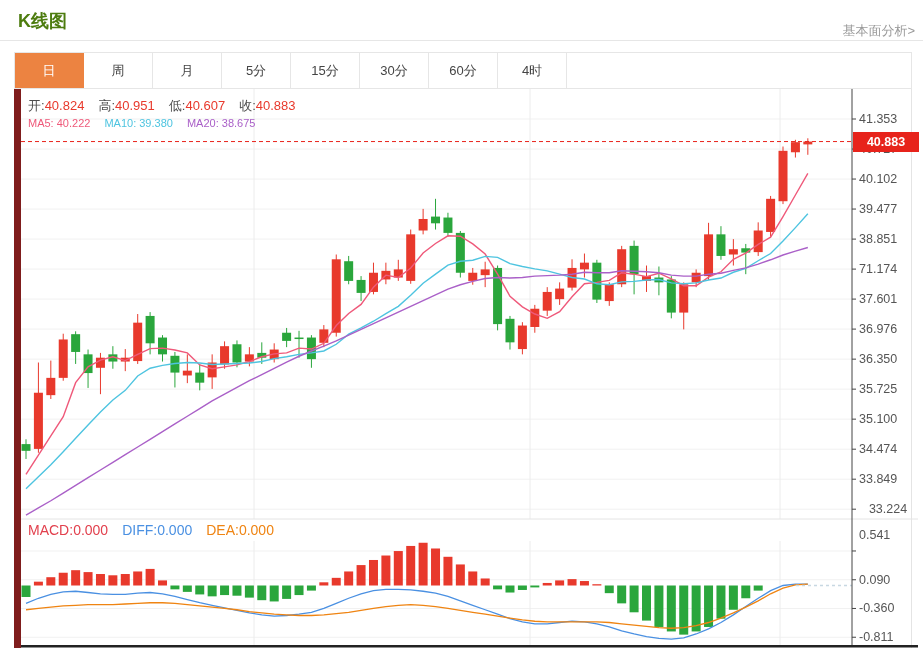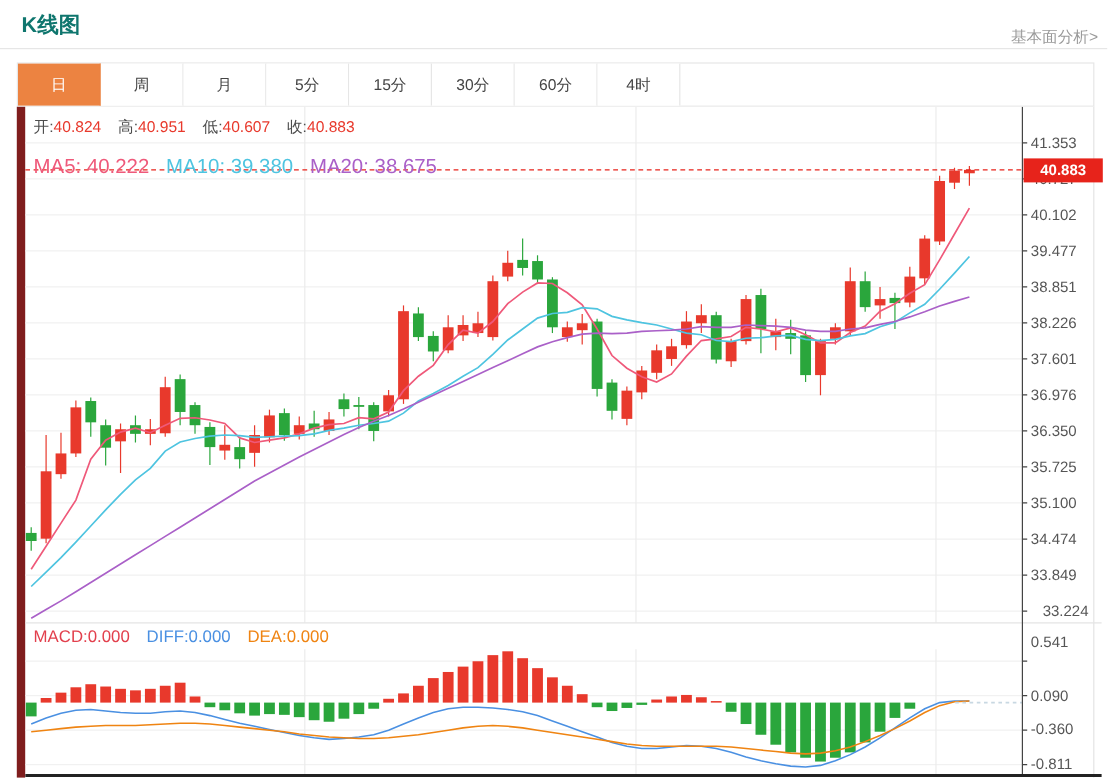--- a/index.html
+++ b/index.html
@@ -1,34 +1,34 @@
 <!DOCTYPE html>
 <html><head>
 <meta charset="utf-8">
 <style>
   * { margin:0; padding:0; box-sizing:border-box; }
   html,body { background:#fff; font-family:"Liberation Sans","DejaVu Sans",sans-serif; }
   #stage { position:relative; width:923px; height:650px; background:#fff; overflow:hidden; }
 
-  .page-title { position:absolute; left:18px; top:9px; font-size:18px; font-weight:bold; color:#0f766e; }
+  .page-title { position:absolute; left:18px; top:9px; font-size:18px; font-weight:bold; color:#4d7c0f; }
   .fund-link { position:absolute; right:8px; top:10px; font-size:13px; color:#999; cursor:pointer;margin-top:12px; }
   .top-divider { position:absolute; left:0; top:40px; width:923px; height:1px; background:#e6e6e6; }
 
   .tab-row { position:absolute; left:14px; top:52px; width:898px; height:37px; border:1px solid #e6e6e6; display:flex; background:#fff; }
   .tab { width:69px; height:100%; border-right:1px solid #e6e6e6; display:flex; align-items:center; justify-content:center; font-size:13px; color:#444; cursor:pointer; background:#fff; }
   .tab.active { background:#ec8341; color:#fff; border-right:1px solid #ec8341; }
   .tab-filler { flex:1; }
 
   .chart-box { position:absolute; left:14px; top:89px; width:898px; height:559px; border-left:7px solid #7f1d1d; border-right:1px solid #e4e4e4; background:#fff; }
   .chart-svg { position:absolute; left:0; top:0; }
 
   .info-row1 { position:absolute; left:7px; top:8px; font-size:13px; white-space:pre; z-index:5; }
   .info-row1 .lbl { color:#4d4d4d; }
   .info-row1 .val { color:#e8392c; }
-  .info-row2 { position:absolute; left:7px; top:40px; font-size:17px; white-space:pre; z-index:5; }
+  .info-row2 { position:absolute; left:7px; top:28px; font-size:11px; white-space:pre; z-index:5; }
   .macd-row { position:absolute; left:7px; top:433px; font-size:14px; white-space:pre; z-index:5; }
 
   .tick-label { position:absolute; left:838px; width:58px; height:14px; font-size:12.5px; color:#555; line-height:14px; }
   .price-badge { position:absolute; left:832px; width:66px; height:20px; background:#e7231b; color:#fff; font-size:12.5px; font-weight:bold; text-align:center; line-height:20px; z-index:6; }
   .gap { display:inline-block; width:14px; }
 </style>
 </head>
 <body>
 
 <div id="stage">
@@ -297,21 +297,21 @@
     <div class="info-row2"><span id="ma5txt"><span style="color: rgb(239, 89, 122);">MA5: </span><span style="color: rgb(239, 89, 122);">40.222</span></span><span class="gap"></span><span id="ma10txt"><span style="color: rgb(78, 196, 224);">MA10: </span><span style="color: rgb(78, 196, 224);">39.380</span></span><span class="gap"></span><span id="ma20txt"><span style="color: rgb(170, 96, 200);">MA20: </span><span style="color: rgb(170, 96, 200);">38.675</span></span></div>
 
     <div class="macd-row"><span id="macdtxt"><span style="color: rgb(226, 64, 77);">MACD:</span><span style="color: rgb(226, 64, 77);">0.000</span></span><span class="gap"></span><span id="difftxt"><span style="color: rgb(74, 144, 226);">DIFF:</span><span style="color: rgb(74, 144, 226);">0.000</span></span><span class="gap"></span><span id="deatxt"><span style="color: rgb(239, 132, 18);">DEA:</span><span style="color: rgb(239, 132, 18);">0.000</span></span></div>
 
     <div id="axisLabels">
         <div class="tick-label" style="top: 23px;">41.353</div>
         <div class="tick-label" style="top: 53.048px;">40.727</div>
         <div class="tick-label" style="top: 83.048px;">40.102</div>
         <div class="tick-label" style="top: 113.048px;">39.477</div>
         <div class="tick-label" style="top: 143.096px;">38.851</div>
-        <div class="tick-label" style="top: 173.096px;">38.226</div>
+        <div class="tick-label" style="top: 173.096px;">71.174</div>
         <div class="tick-label" style="top: 203.096px;">37.601</div>
         <div class="tick-label" style="top: 233.096px;">36.976</div>
         <div class="tick-label" style="top: 263.144px;">36.350</div>
         <div class="tick-label" style="top: 293.144px;">35.725</div>
         <div class="tick-label" style="top: 323.144px;">35.100</div>
         <div class="tick-label" style="top: 353.192px;">34.474</div>
         <div class="tick-label" style="top: 383.192px;">33.849</div>
         <div class="tick-label" style="top: 413.192px; text-align: center;">33.224</div>
         <div class="tick-label" style="top: 439px;">0.541</div>
         <div class="tick-label" style="top: 483.758px;">0.090</div>

